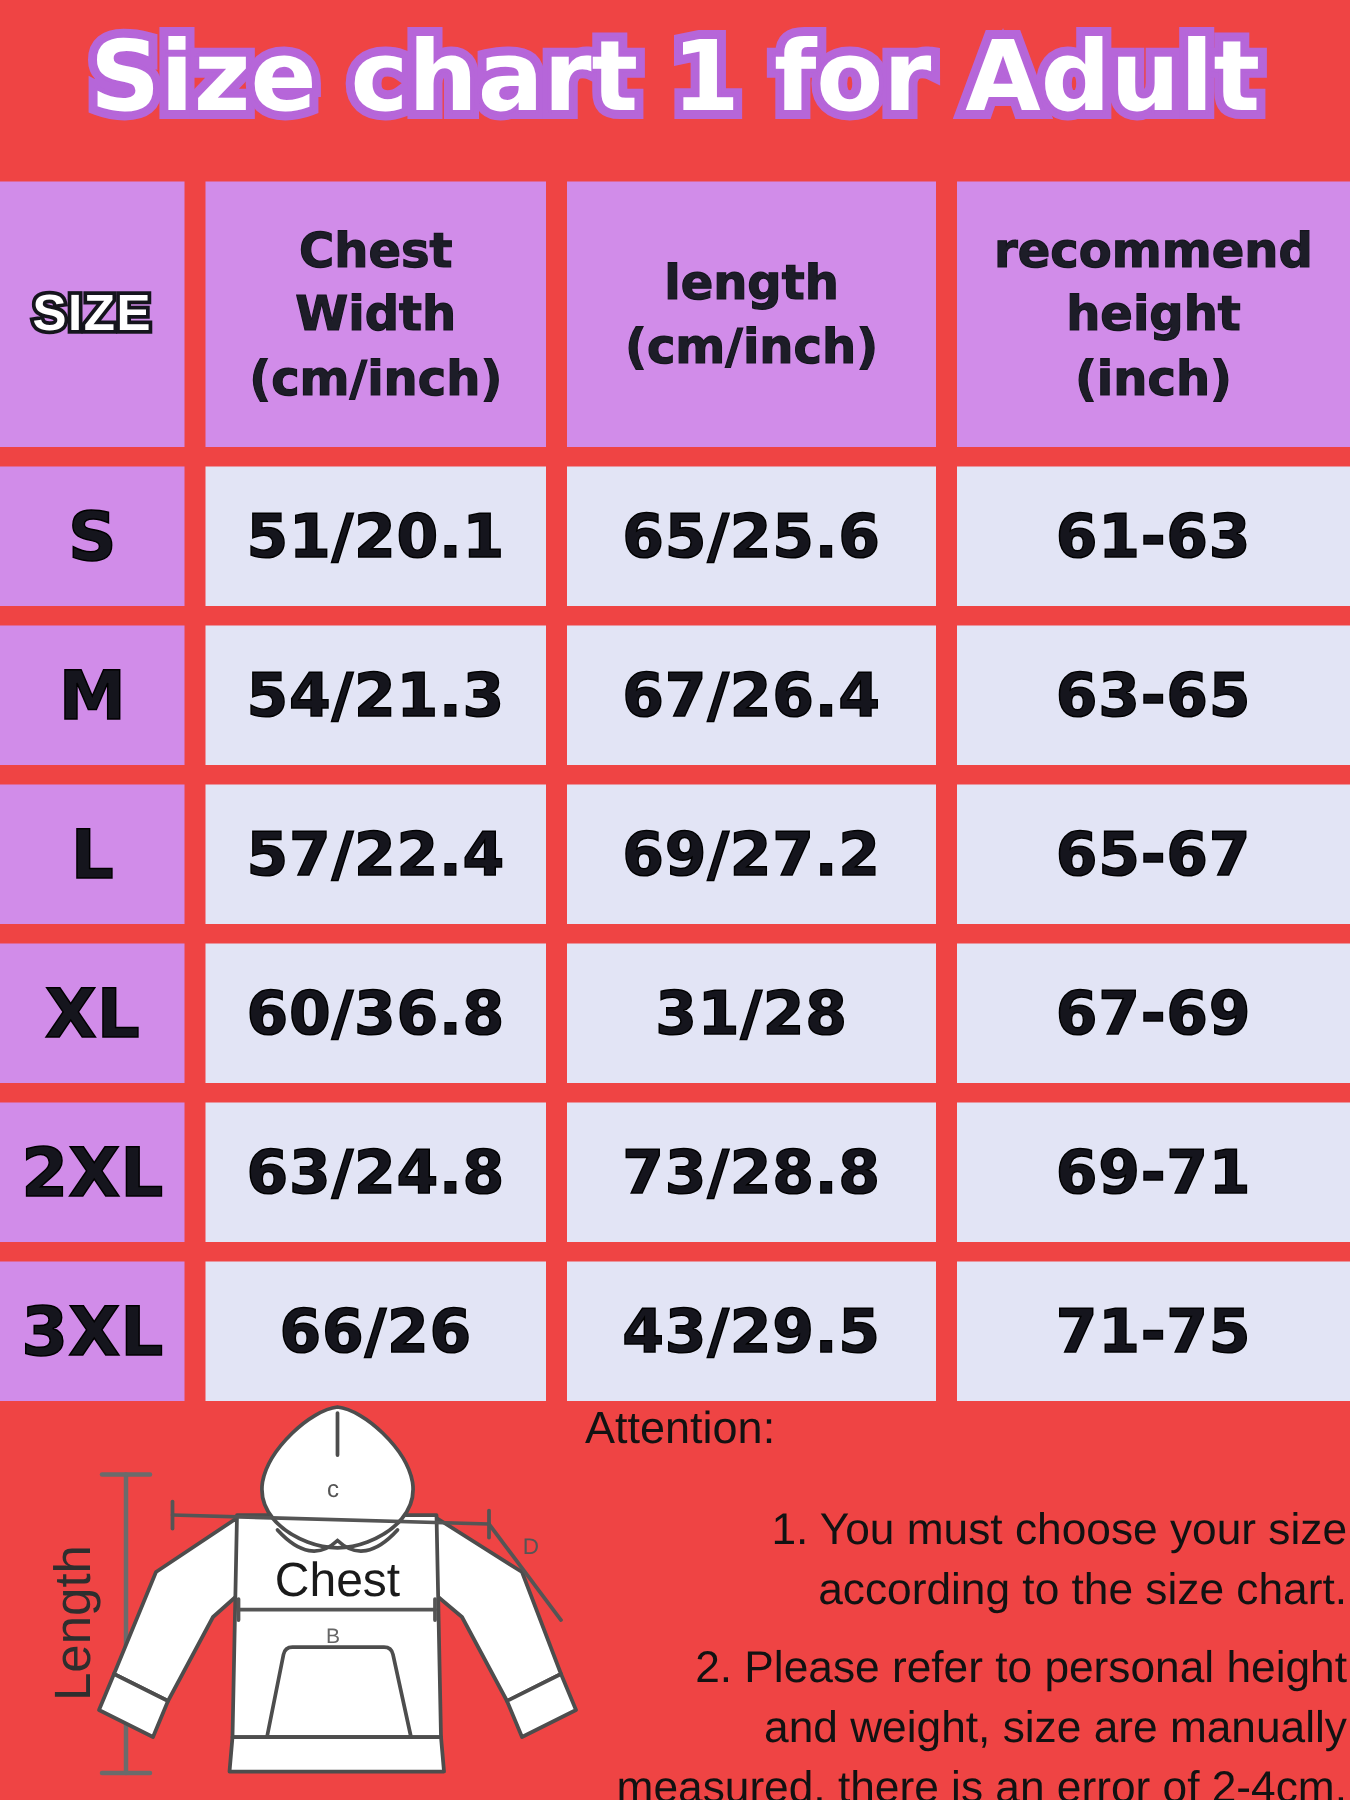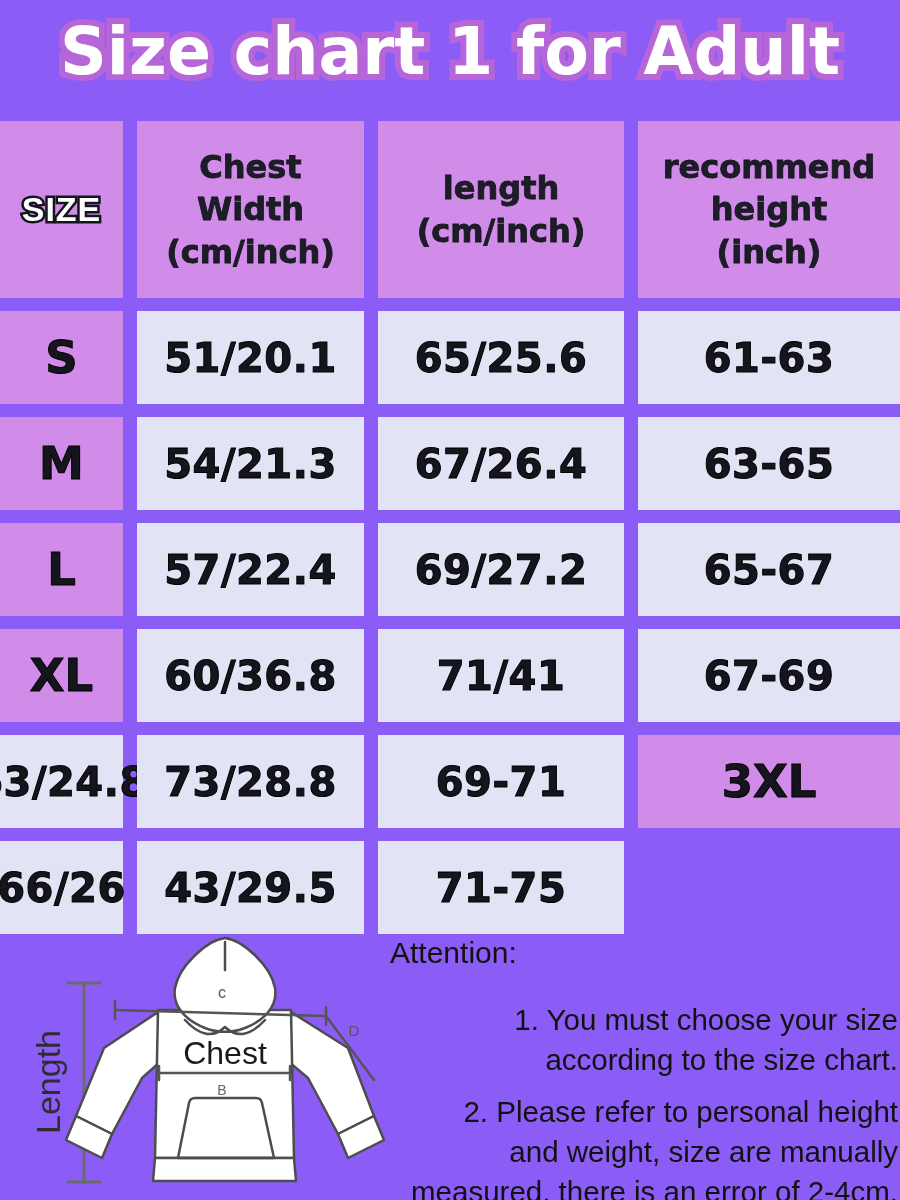--- a/index.html
+++ b/index.html
@@ -1,18 +1,18 @@
 <!DOCTYPE html>
 <html><head>
 <meta charset="utf-8">
 <style>
   * { margin:0; padding:0; box-sizing:border-box; }
   html,body { background:#ffffff; }
   .page {
-    position:relative; width:900px; height:1200px; background:#8b5cf6;
+    position:relative; width:900px; height:1200px; background:#ef4444;
     font-family:"Liberation Sans", sans-serif; overflow:hidden;
   }
 
   
   .title-wrap { position:absolute; left:0; top:14px; width:900px; text-align:center; }
   .title {
     display:inline-block;
     font-family:"DejaVu Sans", sans-serif;
     font-size:65px; font-weight:800; letter-spacing:0px; white-space:nowrap;
     color:#ffffff;
@@ -137,26 +137,29 @@
         <span class="value">65-67</span>
       </div>
 
     <div class="cell scell">
         <span class="row-label">XL</span>
       </div>
     <div class="cell dcell">
         <span class="value">60/36.8</span>
       </div>
     <div class="cell dcell">
-        <span class="value">71/41</span>
+        <span class="value">31/28</span>
       </div>
     <div class="cell dcell">
         <span class="value">67-69</span>
       </div>
 
+    <div class="cell scell">
+        <span class="row-label">2XL</span>
+      </div>
     <div class="cell dcell">
         <span class="value">63/24.8</span>
       </div>
     <div class="cell dcell">
         <span class="value">73/28.8</span>
       </div>
     <div class="cell dcell">
         <span class="value">69-71</span>
       </div>
 

